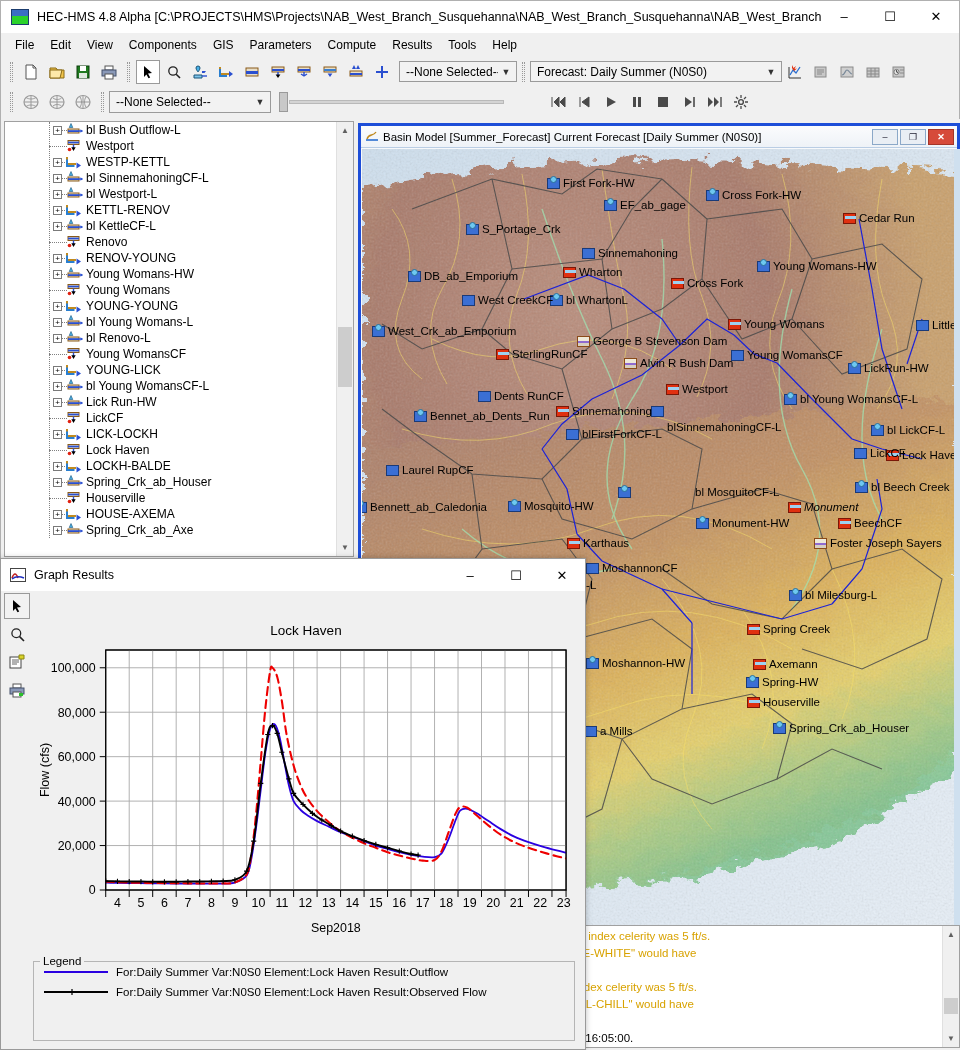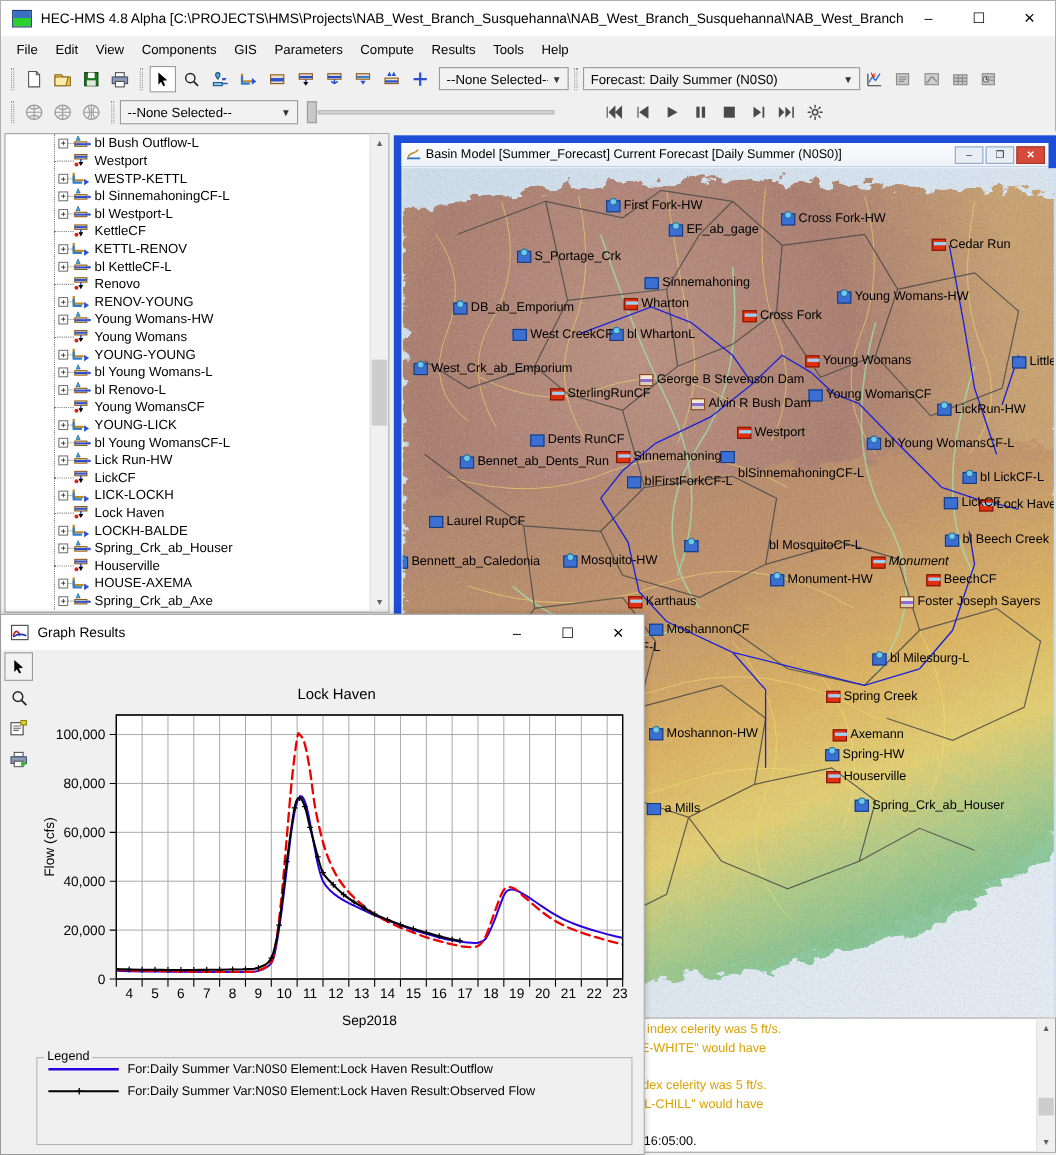--- a/index.html
+++ b/index.html
@@ -146,21 +146,21 @@
   .vscroll .arrow.bot { position: absolute; bottom: 0; left: 0; right: 0; }
   .vscroll .thumb {
     position: absolute; left: 1px; right: 1px;
     background: #cdcdcd;
   }
 
   
   .basinwin {
     position: absolute; left: 356px; top: 4px;
     width: 602px; height: 801px;
-    border: 7px solid #1d4ed8; background: #f7f9fb;
+    border: 3px solid #1d4ed8; background: #f7f9fb;
   }
   .basin-title {
     height: 22px; background: linear-gradient(#fbfcfd, #eef2f7);
     display: flex; align-items: center; border-bottom: 1px solid #b9cde4;
     font-size: 11.5px; color: #000;
   }
   .basin-title .bicon {
     width: 14px; height: 14px; margin: 0 4px 0 4px; flex: 0 0 auto;
   }
   .basin-title .btxt { flex: 1 1 auto; white-space: nowrap; overflow: hidden; }
@@ -588,31 +588,20 @@
             <div class="exp">+</div>
             <div class="dotdash"></div>
             <div class="ico"><svg width="18" height="14" viewBox="0 0 18 14">
                 <rect x="3" y="6" width="11" height="4" fill="#e8dfc8" stroke="#8a5a18"></rect>
                 <rect x="3" y="7.2" width="11" height="1.8" fill="#2a4fd0"></rect>
                 <path d="M6 0.5l1.8 4H4.2z" fill="#49b0e6" stroke="#1a5478" stroke-width=".6"></path>
                 <path d="M14 8h3.5" stroke="#2a4fd0" stroke-width="1.4"></path>
                 <path d="M15.5 6.3l2.2 1.7-2.2 1.7z" fill="#2a4fd0"></path>
               </svg></div>
             <div class="lbl">bl Westport-L</div>
-          </div>
-          <div class="tnode leaf">
-            <div class="dotdash leafd"></div>
-            <div class="ico"><svg width="18" height="14" viewBox="0 0 18 14">
-                <rect x="3" y="1.5" width="11" height="4" fill="#e8dfc8" stroke="#8a5a18"></rect>
-                <rect x="3" y="2.6" width="11" height="1.8" fill="#2a4fd0"></rect>
-                <path d="M8.5 5.5v4" stroke="#2a4fd0" stroke-width="1.4"></path>
-                <path d="M6.3 8.2L8.5 12l2.2-3.8z" fill="#000"></path>
-                <circle cx="4.5" cy="10.5" r="1.8" fill="#e02010"></circle>
-              </svg></div>
-            <div class="lbl">KettleCF</div>
           </div>
           <div class="tnode">
             <div class="exp">+</div>
             <div class="dotdash"></div>
             <div class="ico"><svg width="18" height="14" viewBox="0 0 18 14">
                 <path d="M2 2v7h9" fill="none" stroke="#c08a20" stroke-width="2"></path>
                 <path d="M2 4.5v6.5h7.5" fill="none" stroke="#2a7fd0" stroke-width="2"></path>
                 <path d="M11.5 7.5l4.5 3-4.5 3z" fill="#2a4fd0"></path>
               </svg></div>
             <div class="lbl">KETTL-RENOV</div>

